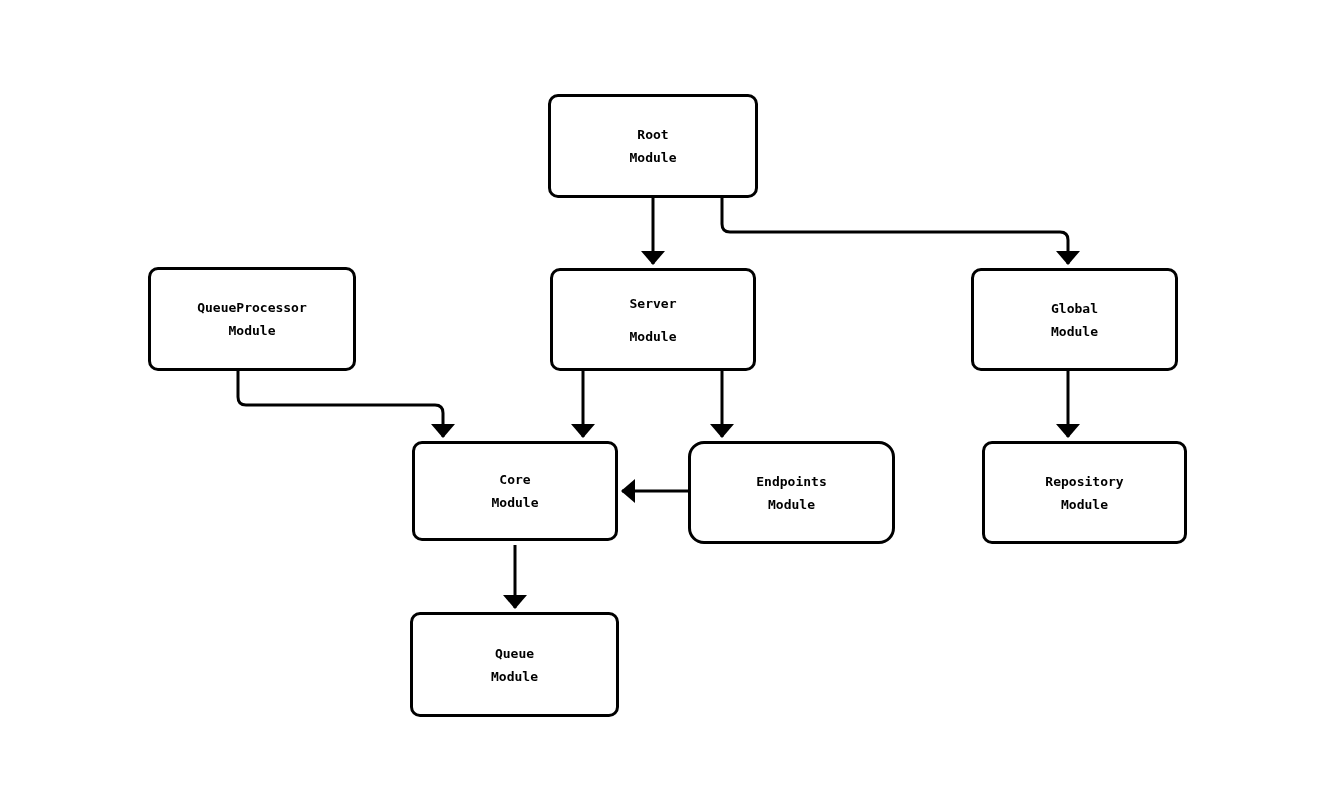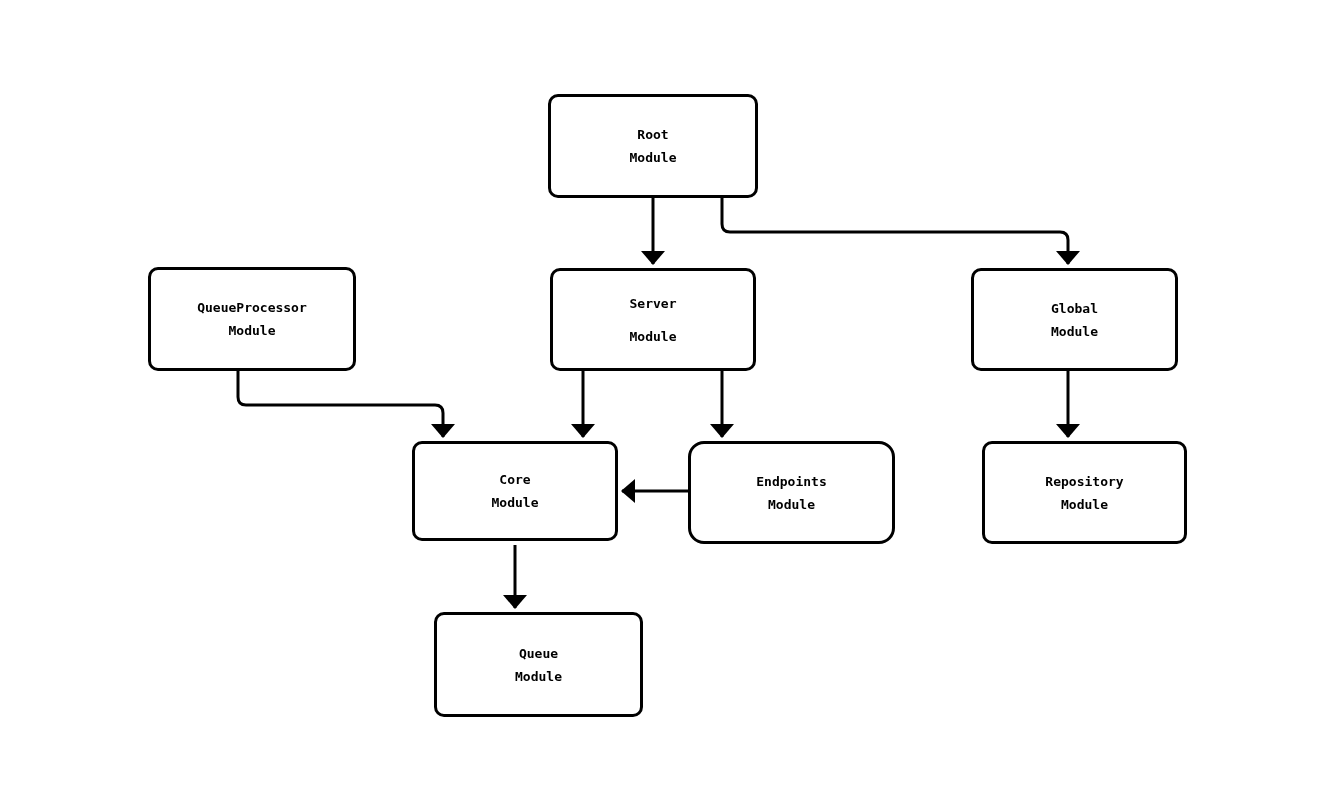--- a/index.html
+++ b/index.html
@@ -107,18 +107,18 @@
   <div class="node" style="left:688px; top:441px; width:207px; height:103px;border-radius:16px;">
     <span class="line">Endpoints</span>
     <span class="line">Module</span>
   </div>
 
   <div class="node" style="left:946px; top:441px; width:205px; height:103px;margin-left:36px;">
     <span class="line">Repository</span>
     <span class="line">Module</span>
   </div>
 
-  <div class="node" style="left:410px; top:612px; width:209px; height:105px;margin-left:24px;">
+  <div class="node" style="left:410px; top:612px; width:209px; height:105px;">
     <span class="line">Queue</span>
     <span class="line">Module</span>
   </div>
 
 </div>
 
 </body></html>

